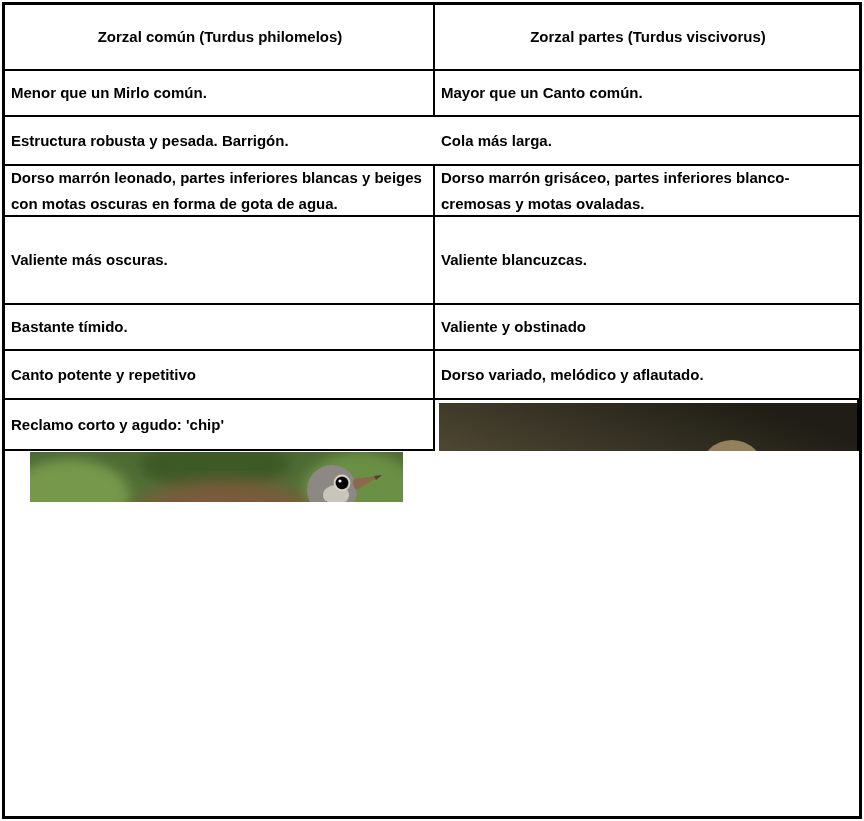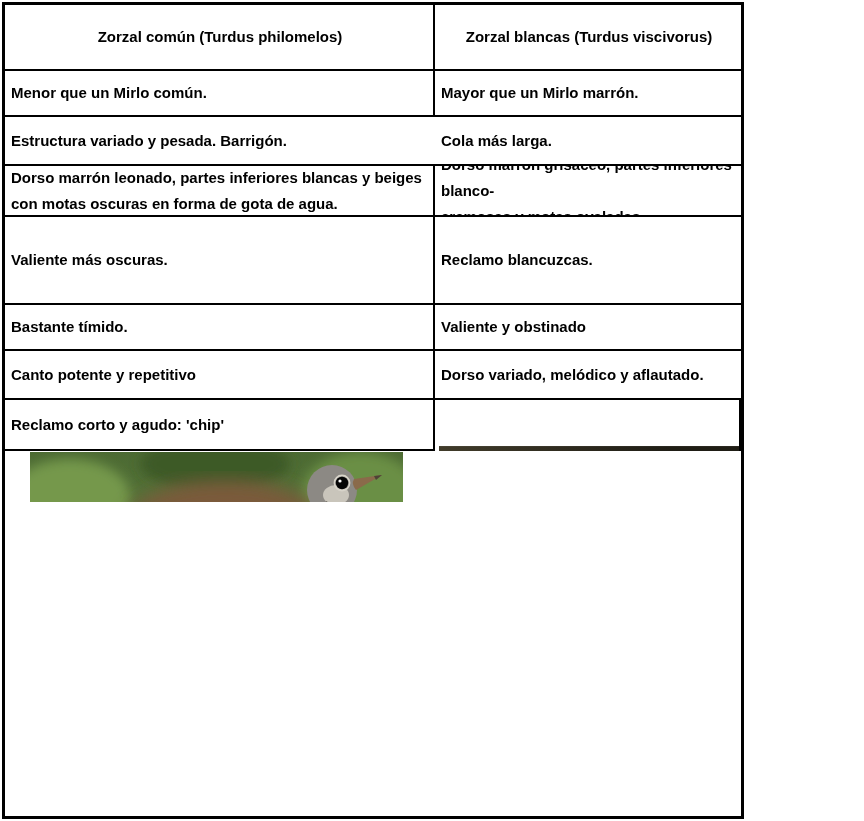--- a/index.html
+++ b/index.html
@@ -4,21 +4,21 @@
 <style>
   html, body {
     margin: 0; padding: 0;
     width: 864px; height: 821px;
     background: #ffffff;
     font-family: "Liberation Sans", sans-serif;
     overflow: hidden;
   }
   .tbl {
     position: absolute; left: 2px; top: 2px;
-    width: 742px; height: 817px;
+    width: 860px; height: 817px;
     box-sizing: border-box;
     border: 3px solid #000;
     display: grid;
     grid-template-columns: 430px 1fr;
     grid-template-rows: 66px 46px 49px 51px 88px 46px 49px 51px 51px 1fr;
     background: #fff;
   }
   .cell {
     box-sizing: border-box;
     border-bottom: 2px solid #000;
@@ -45,36 +45,36 @@
   }
   .photoL svg { margin: 3px 0 0 4px; display: block; }
   .photoR svg { margin: 1px 0 0 25px; display: block; }
 </style>
 </head>
 <body>
 
 <div class="tbl">
 
   <div class="cell colL head">Zorzal común (Turdus philomelos)</div>
-  <div class="cell head">Zorzal blancas (Turdus viscivorus)</div>
+  <div class="cell head">Zorzal partes (Turdus viscivorus)</div>
 
   <div class="cell colL">Menor que un Mirlo común.</div>
-  <div class="cell">Mayor que un Mirlo marrón.</div>
-
-  <div class="cell">Estructura variado y pesada. Barrigón.</div>
+  <div class="cell">Mayor que un Canto común.</div>
+
+  <div class="cell">Estructura robusta y pesada. Barrigón.</div>
 
   <div class="cell">Cola más larga.</div>
 
   <div class="cell colL">Dorso marrón leonado, partes inferiores blancas y beiges
 con motas oscuras en forma de gota de agua.</div>
   <div class="cell">Dorso marrón grisáceo, partes inferiores blanco-
 cremosas y motas ovaladas.</div>
 
   <div class="cell colL">Valiente más oscuras.</div>
-  <div class="cell">Reclamo blancuzcas.</div>
+  <div class="cell">Valiente blancuzcas.</div>
 
   <div class="cell colL">Bastante tímido.</div>
   <div class="cell">Valiente y obstinado</div>
 
   <div class="cell colL">Canto potente y repetitivo</div>
   <div class="cell">Dorso variado, melódico y aflautado.</div>
 
   <div class="cell colL">Reclamo corto y agudo: 'chip'</div>
 
   <div class="cell colL photo photoL">

